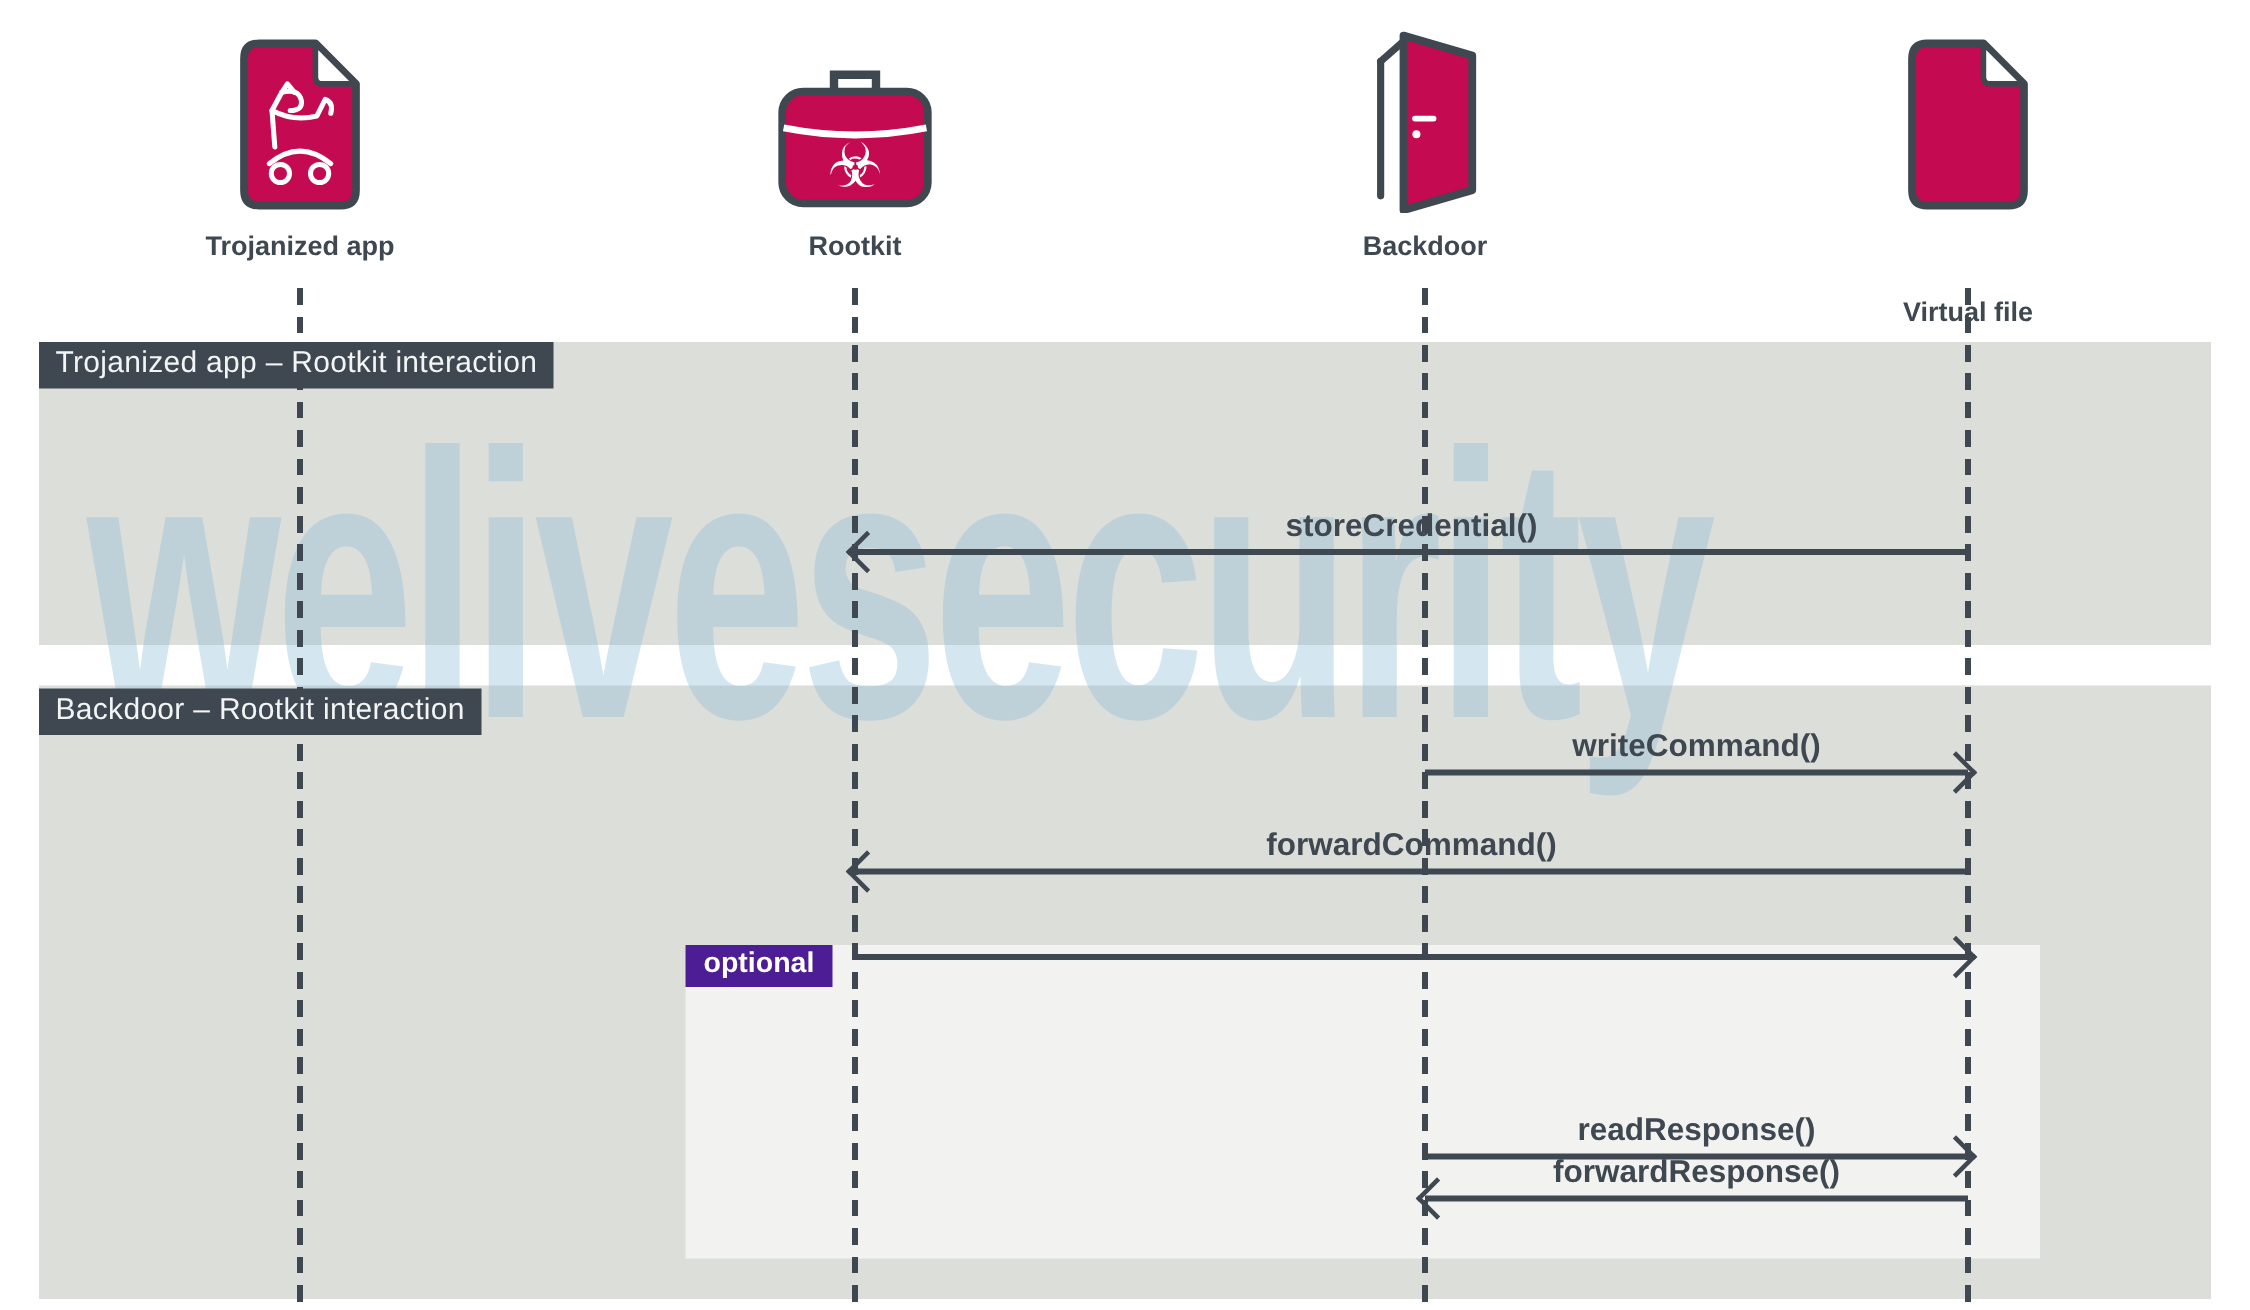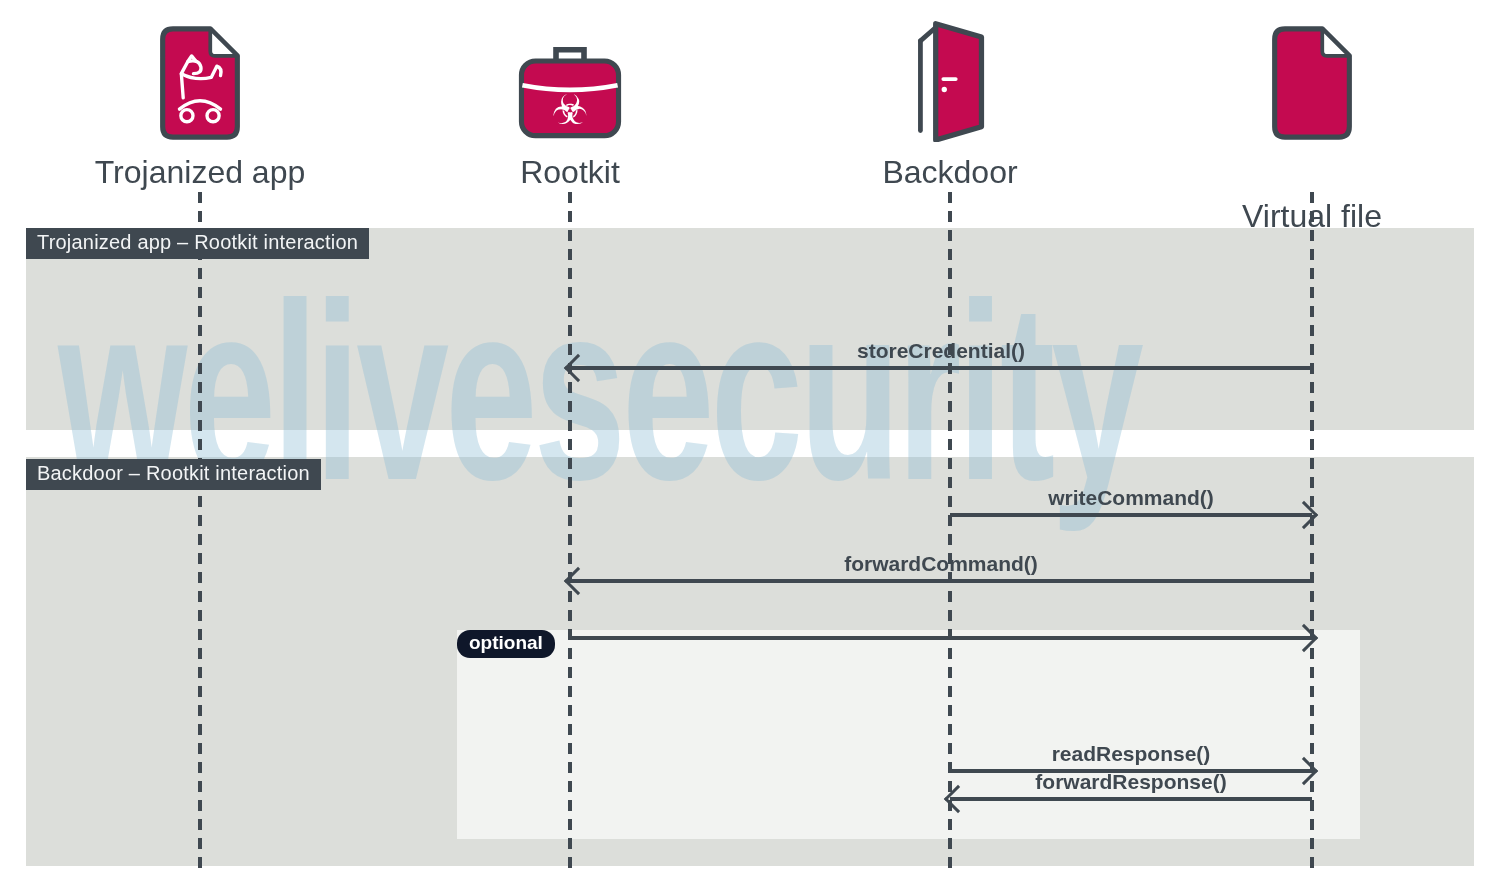--- a/index.html
+++ b/index.html
@@ -21,32 +21,32 @@
   
   .watermark{
     position:absolute;left:58px;top:266px;z-index:2;font-size:252px;font-weight:bold;
     color:rgba(141,190,214,0.38);white-space:nowrap;line-height:1;
     transform:scaleX(0.66);transform-origin:left top;letter-spacing:-6px;
     pointer-events:none;
   }
   
   .optional-box{position:absolute;left:457px;top:630px;width:903px;height:209px;background:#f2f3f1;z-index:3;}
   .optional-label{
-    position:absolute;left:457px;top:630px;z-index:7;background:#0f172a;color:#ffffff;
-    font-size:19px;font-weight:bold;padding:2px 12px 4px 12px;border-radius:13px;
+    position:absolute;left:457px;top:630px;z-index:7;background:#4c1d95;color:#ffffff;
+    font-size:19px;font-weight:bold;padding:2px 12px 4px 12px;
   }
   
   .lifeline{
     position:absolute;top:192px;bottom:0;width:4px;z-index:4;
     background:repeating-linear-gradient(to bottom,#3f4850 0 11px,transparent 11px 19px);
   }
   
   .actor{position:absolute;top:18px;width:220px;display:flex;flex-direction:column;align-items:center;z-index:7;}
   .actor-icon{height:124px;display:flex;align-items:flex-end;justify-content:center;}
-  .actor-label{margin-top:12px;font-size:32px;font-weight:normal;color:#3f4850;white-space:nowrap;}
+  .actor-label{margin-top:12px;font-size:18px;font-weight:bold;color:#3f4850;white-space:nowrap;}
   
   .msg{position:absolute;z-index:7;}
   .msg-label{font-size:21px;font-weight:bold;color:#3f4850;text-align:center;height:24px;line-height:24px;margin-bottom:3px;}
   .msg-line{position:relative;height:3.5px;background:#3f4850;}
   .chev{position:absolute;top:50%;width:17px;height:17px;border:0 solid #3f4850;}
   .dir-right .chev{right:-2px;border-top-width:3.5px;border-right-width:3.5px;transform:translateY(-50%) rotate(45deg);}
   .dir-left  .chev{left:-2px;border-top-width:3.5px;border-left-width:3.5px;transform:translateY(-50%) rotate(-45deg);}
 </style>
 </head>
 <body>

